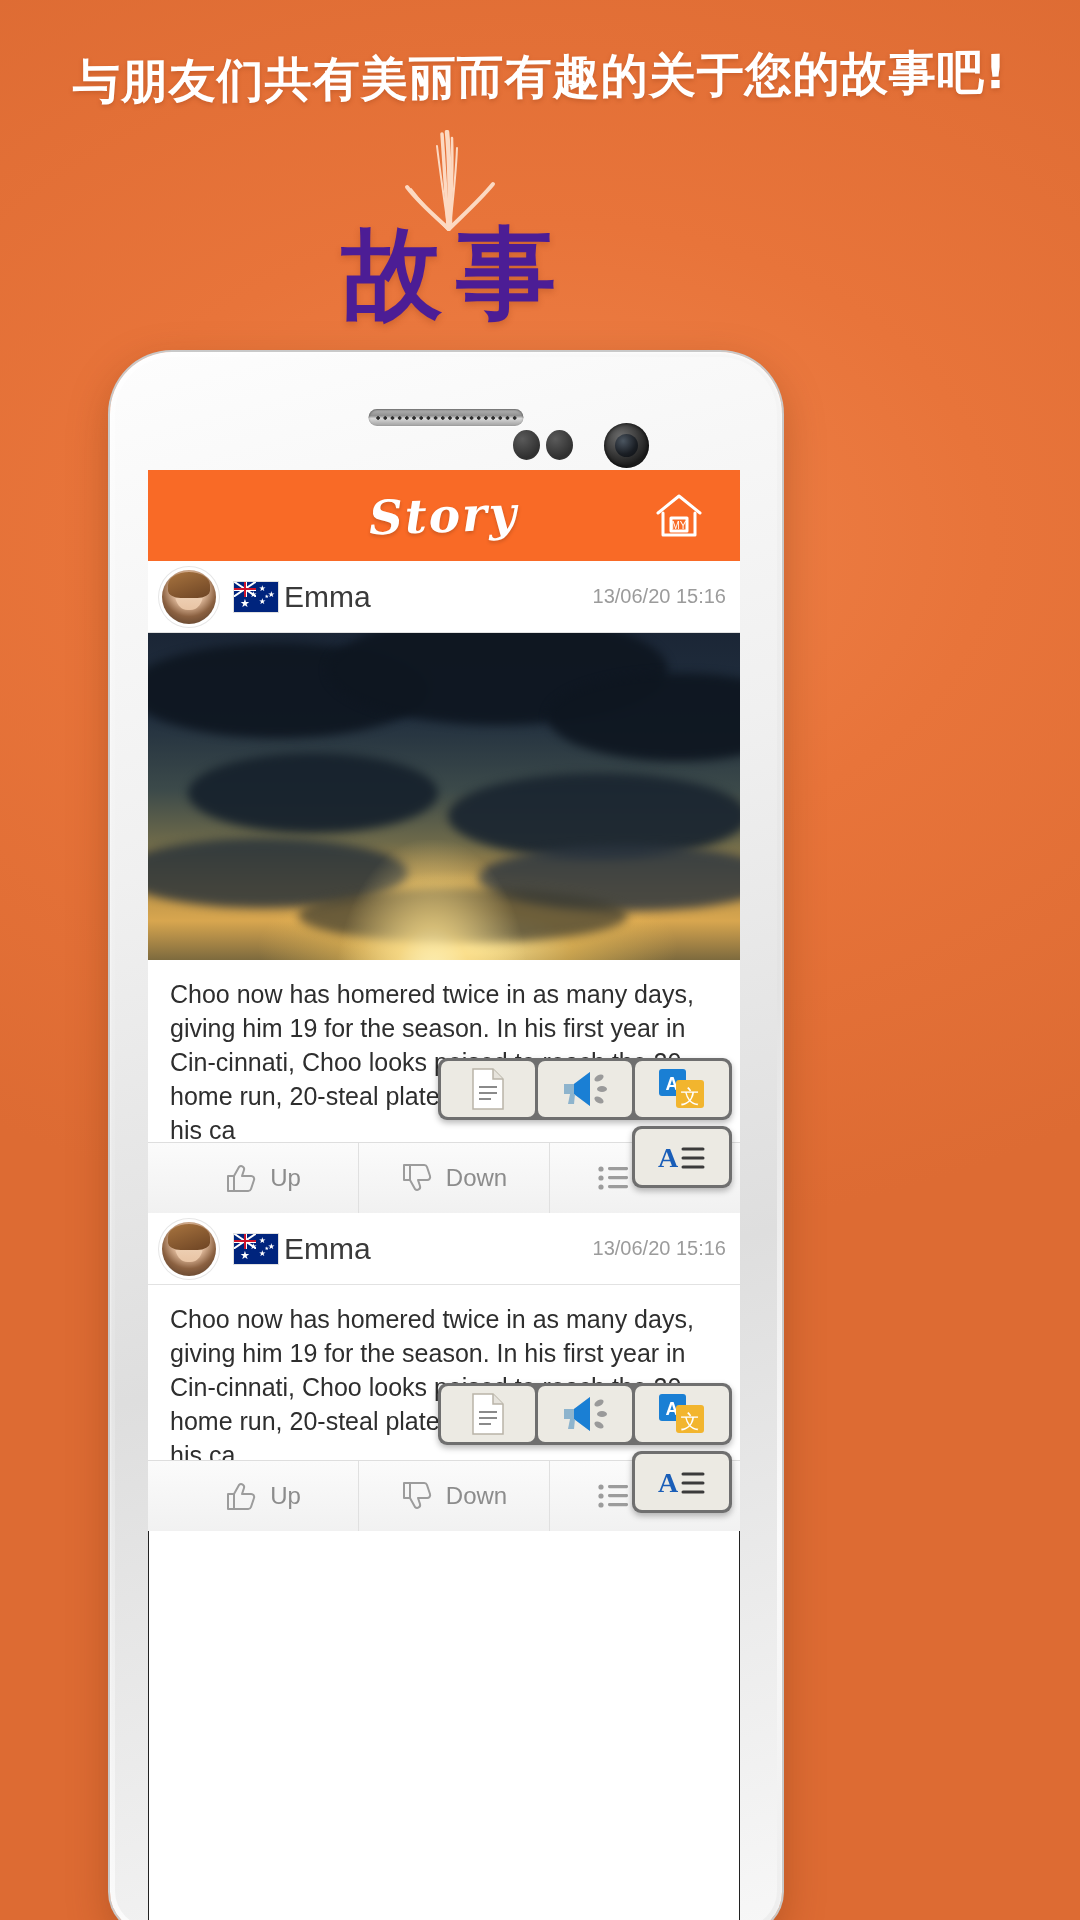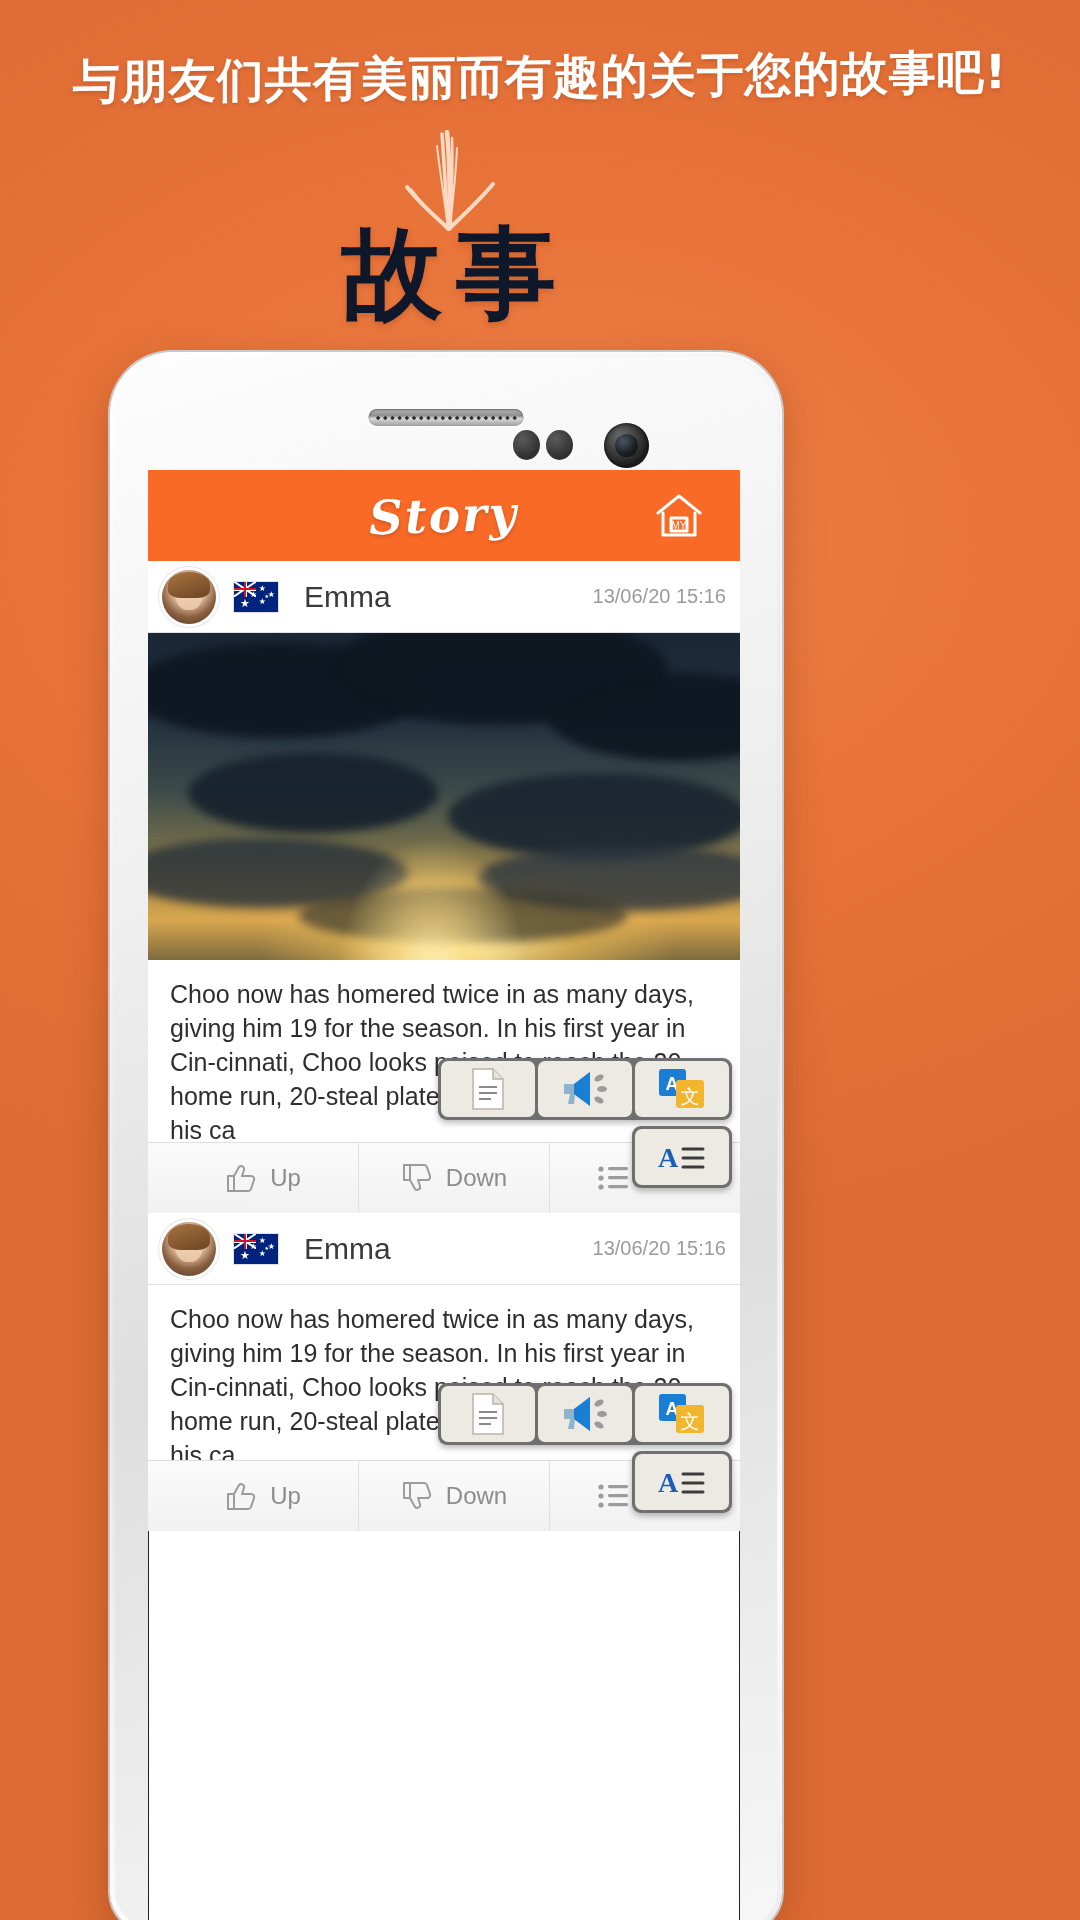--- a/index.html
+++ b/index.html
@@ -28,21 +28,21 @@
     transform:skewY(-0.6deg);
   }
 
   
   .arrow { position:absolute; top:130px; left:380px; width:140px; height:105px; }
 
   
   .big-title {
     position:absolute; top:208px; left:0; width:912px;
     text-align:center;
-    color:#0f172a;
+    color:#4c1d95;
     font-size:100px;
     font-weight:700;
     letter-spacing:14px;
     font-family:"DejaVu Sans", sans-serif;
     text-shadow:0 3px 6px rgba(150,60,20,.3);
   }
 
   
   .phone {
     position:absolute;
@@ -156,21 +156,21 @@
   .flag .cross-r { position:absolute; left:0; top:6.8px; width:22px; height:1.6px; background:#cf142b; }
   .flag .cross-r2 { position:absolute; left:10.2px; top:0; width:1.6px; height:15px; background:#cf142b; }
   .flag .star { position:absolute; color:#fff; font-size:8px; line-height:8px; }
   .flag .st-big { left:6px; top:17px; font-size:11px; }
   .flag .s1f { right:12px; top:3px; }
   .flag .s2f { right:3px; top:9px; }
   .flag .s3f { right:12px; top:16px; }
   .flag .s4f { right:21px; top:9px; }
   .flag .s5f { right:9px; top:10px; font-size:5px; }
   .uname {
-    margin-left:26px; font-size:30px; color:#3a3a3a; font-weight:400;
+    margin-left:6px; font-size:30px; color:#3a3a3a; font-weight:400;
     font-family:"Liberation Sans", sans-serif;
   }
   .ptime { margin-left:auto; font-size:20px; color:#9b9b9b; }
 
   .photo {
     width:100%; height:327px;
     background:
       radial-gradient(ellipse 300px 110px at 54% 96%, rgba(255,236,160,.95) 0%, rgba(250,200,90,.55) 35%, rgba(180,120,40,0) 70%),
       linear-gradient(180deg,#1b2636 0%,#22303f 26%,#3c4a4a 48%,#6e6a4a 64%,#b99247 78%,#d8a64f 88%,#7d6a3e 100%);
     position:relative; overflow:hidden;

